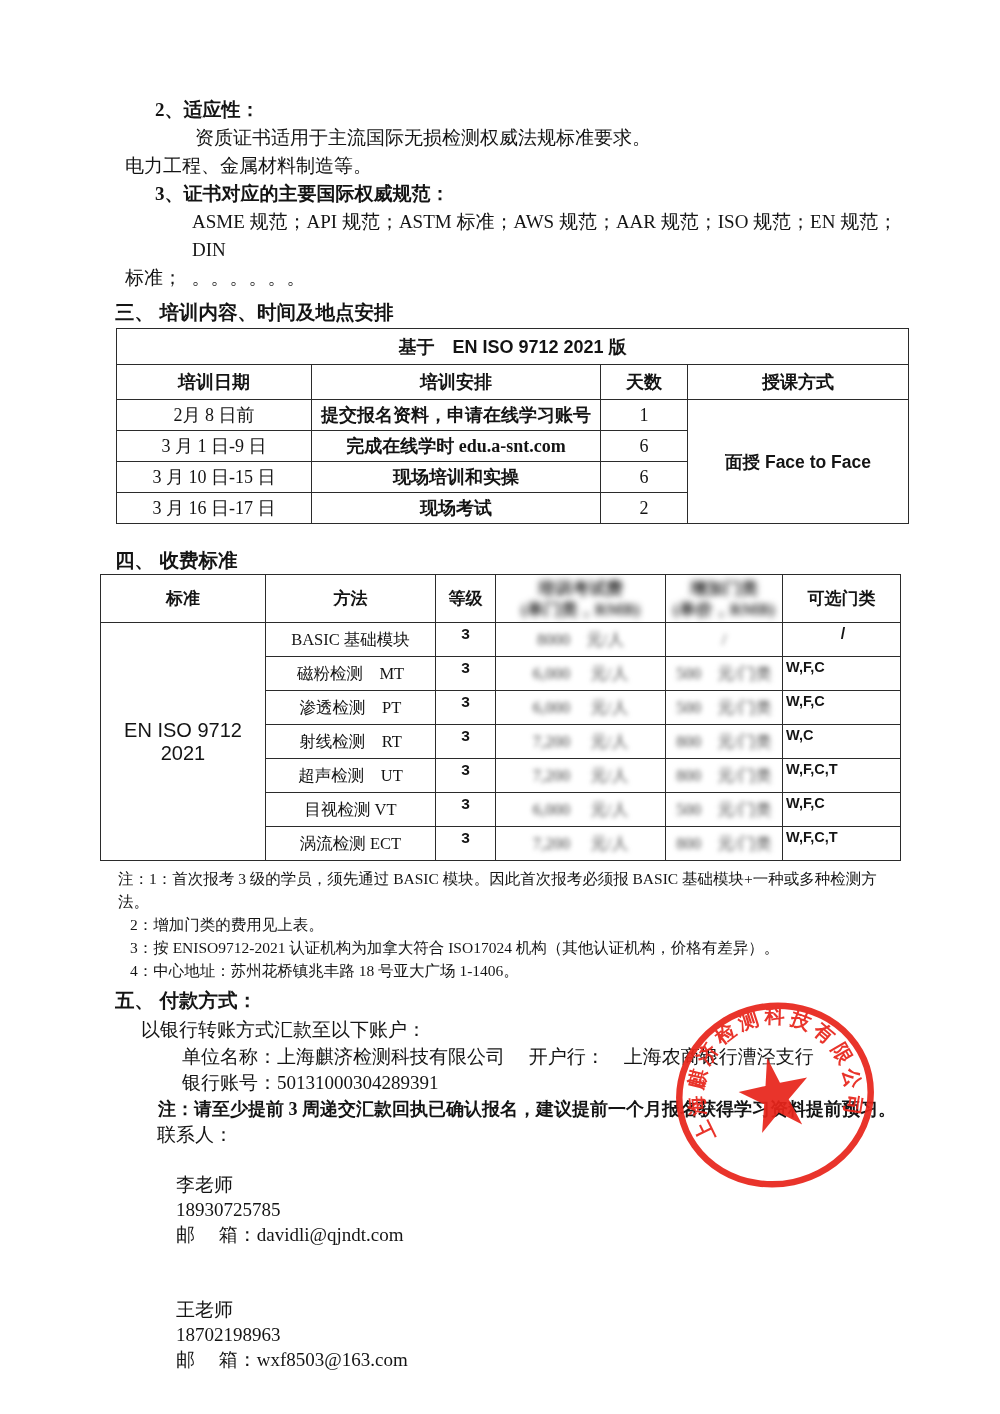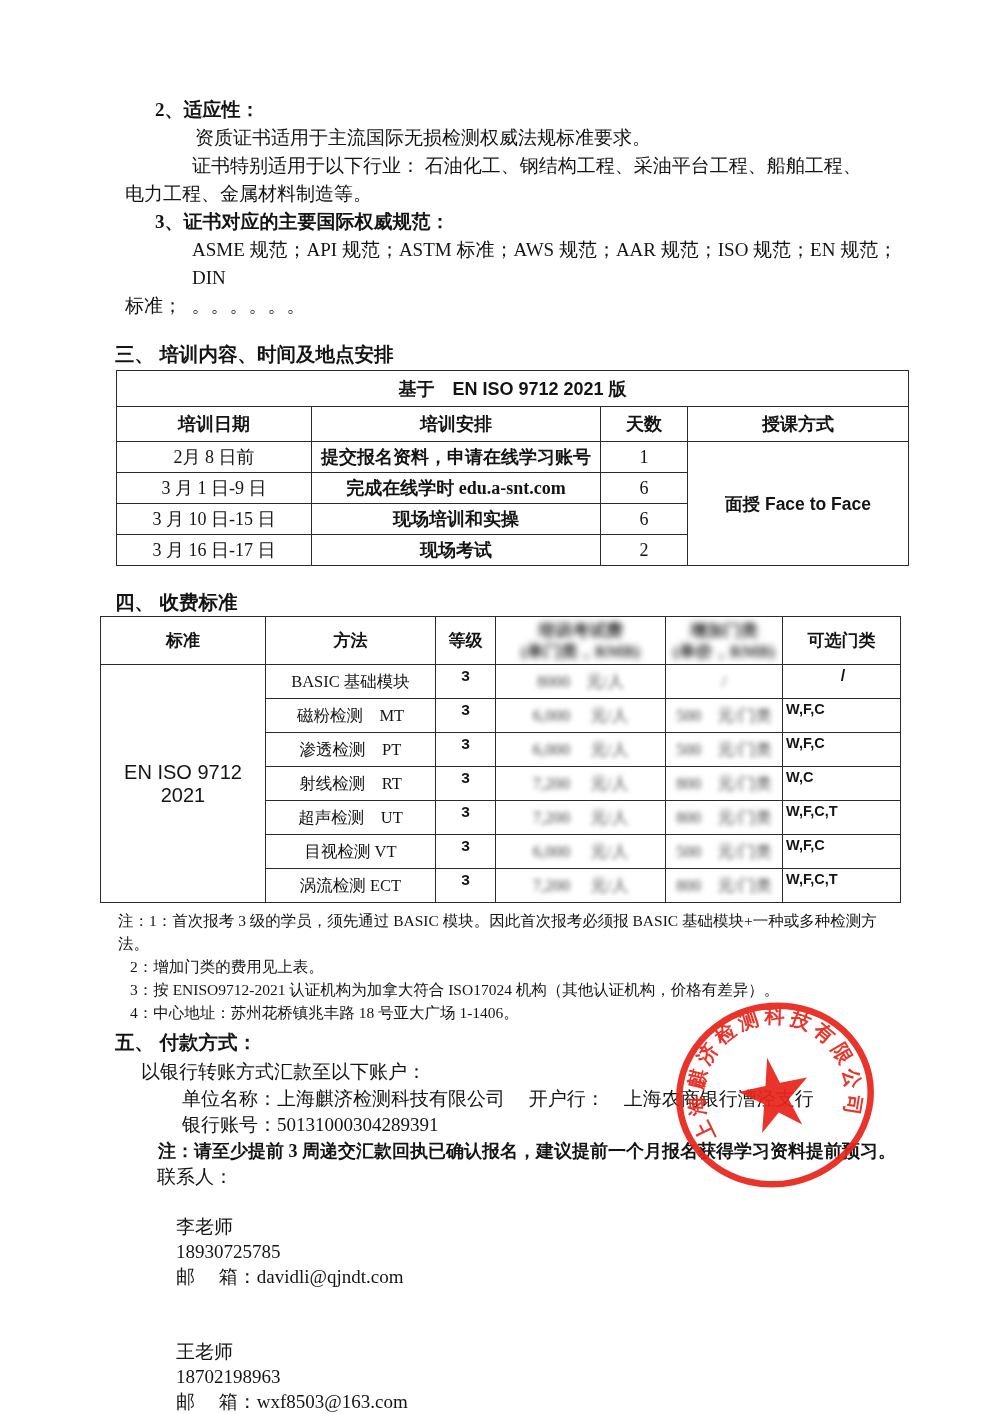--- a/index.html
+++ b/index.html
@@ -12,21 +12,21 @@
   .line { white-space:pre-wrap; font-size:19px; line-height:28px; }
   .hei { font-family:"Liberation Sans","DejaVu Sans",sans-serif; }
 
   
   .ml15{margin-left:15px;} .ml18{margin-left:18px;}
   .ml25{margin-left:25px;} .ml30{margin-left:30px;} .ml55{margin-left:55px;}
   .ml57{margin-left:57px;} .ml58{margin-left:58px;} .ml70{margin-left:41px;}
   .ml82{margin-left:82px;} .ml92{margin-left:92px;} .ml95{margin-left:95px;}
 
   .sec-title { font-size:19px; font-weight:bold; line-height:28px; white-space:pre-wrap; }
-  .big-title { font-size:19.5px; font-weight:bold; line-height:28px; margin-top:20px; white-space:pre-wrap; }
+  .big-title { font-size:19.5px; font-weight:bold; line-height:28px; margin-top:6px; white-space:pre-wrap; }
 
   
   table { border-collapse:collapse; table-layout:fixed; }
   td,th { border:1.5px solid #2b2b2b; padding:0 4px; box-sizing:border-box; overflow:hidden; }
 
   .t1 { width:792px; margin:2px 0 0 16px; font-size:18px;border-radius:24px; }
   .t1 .cap { height:36px; text-align:center; font-weight:bold; font-size:18px; }
   .t1 th { height:35px; text-align:center; font-size:18px; }
   .t1 td { height:31px; text-align:center; }
   .t1 .plan { font-family:Liberation Serif, serif; font-weight:600; }
@@ -53,21 +53,20 @@
 
   .stamp { position:absolute; left:672px; top:1000px; width:206px; height:190px; opacity:0.93; }
 </style>
 </head>
 <body>
 
 <div class="content">
 
   <div class="sec-title ml55">2、适应性：</div>
   <div class="line ml95">资质证书适用于主流国际无损检测权威法规标准要求。</div>
-  <div class="line ml92">证书特别适用于以下行业： 石油化工、钢结构工程、采油平台工程、船舶工程、</div>
   <div class="line ml25">电力工程、金属材料制造等。</div>
   <div class="sec-title ml55">3、证书对应的主要国际权威规范：</div>
   <div class="line ml92">ASME 规范；API 规范；ASTM 标准；AWS 规范；AAR 规范；ISO 规范；EN 规范；  DIN</div>
   <div class="line ml25">标准；  。。。。。。</div>
 
   <div class="big-title ml15 hei">三、 培训内容、时间及地点安排</div>
 
   <table class="t1">
     <colgroup>
         <col style="width:195px">

